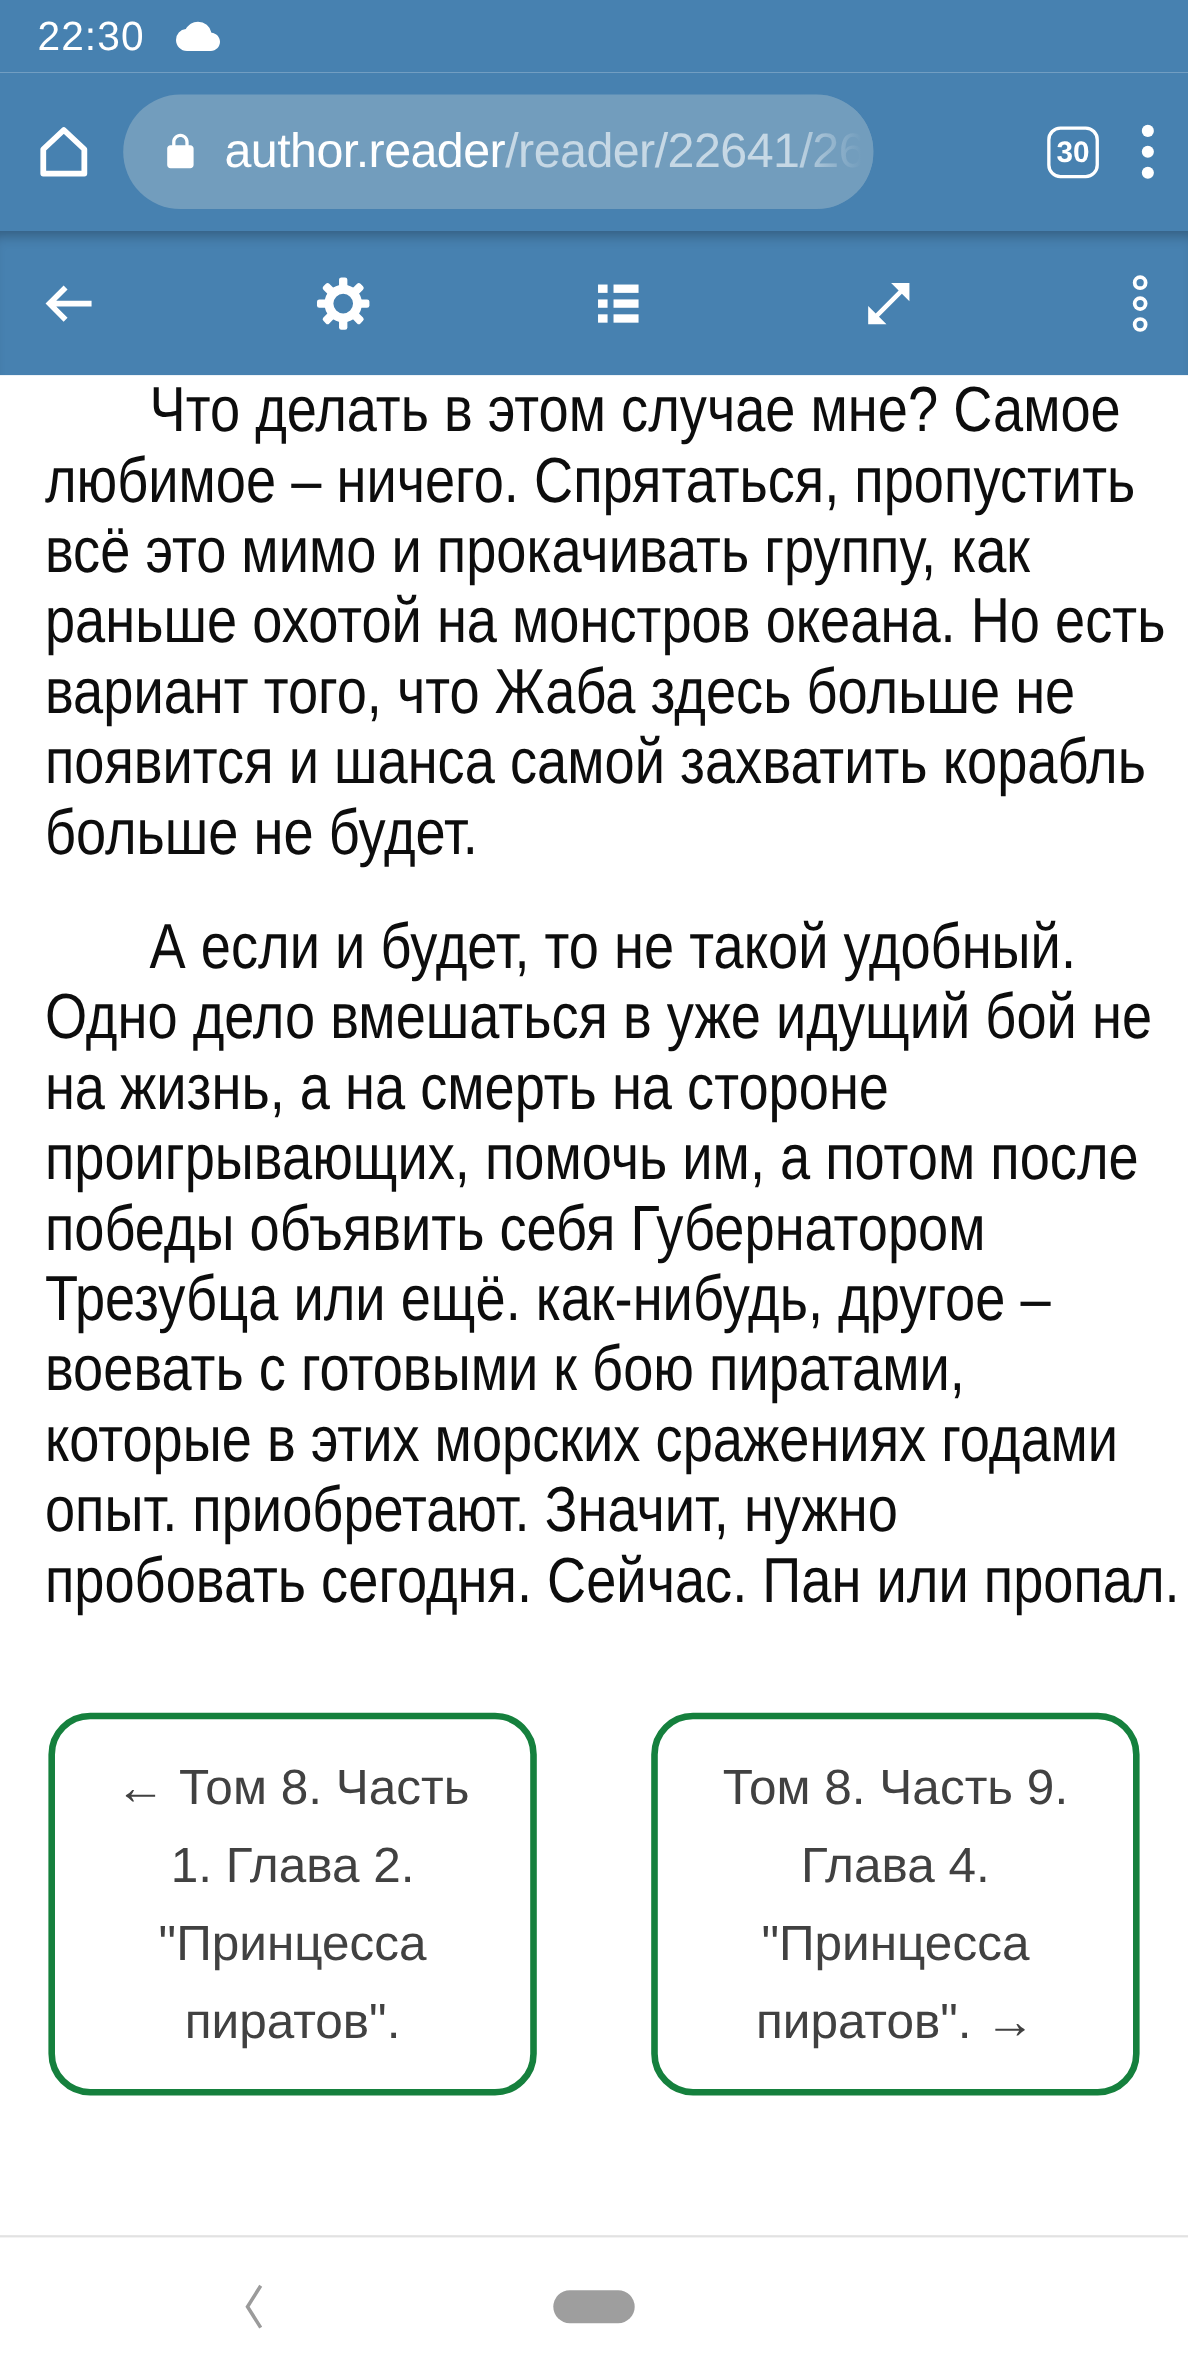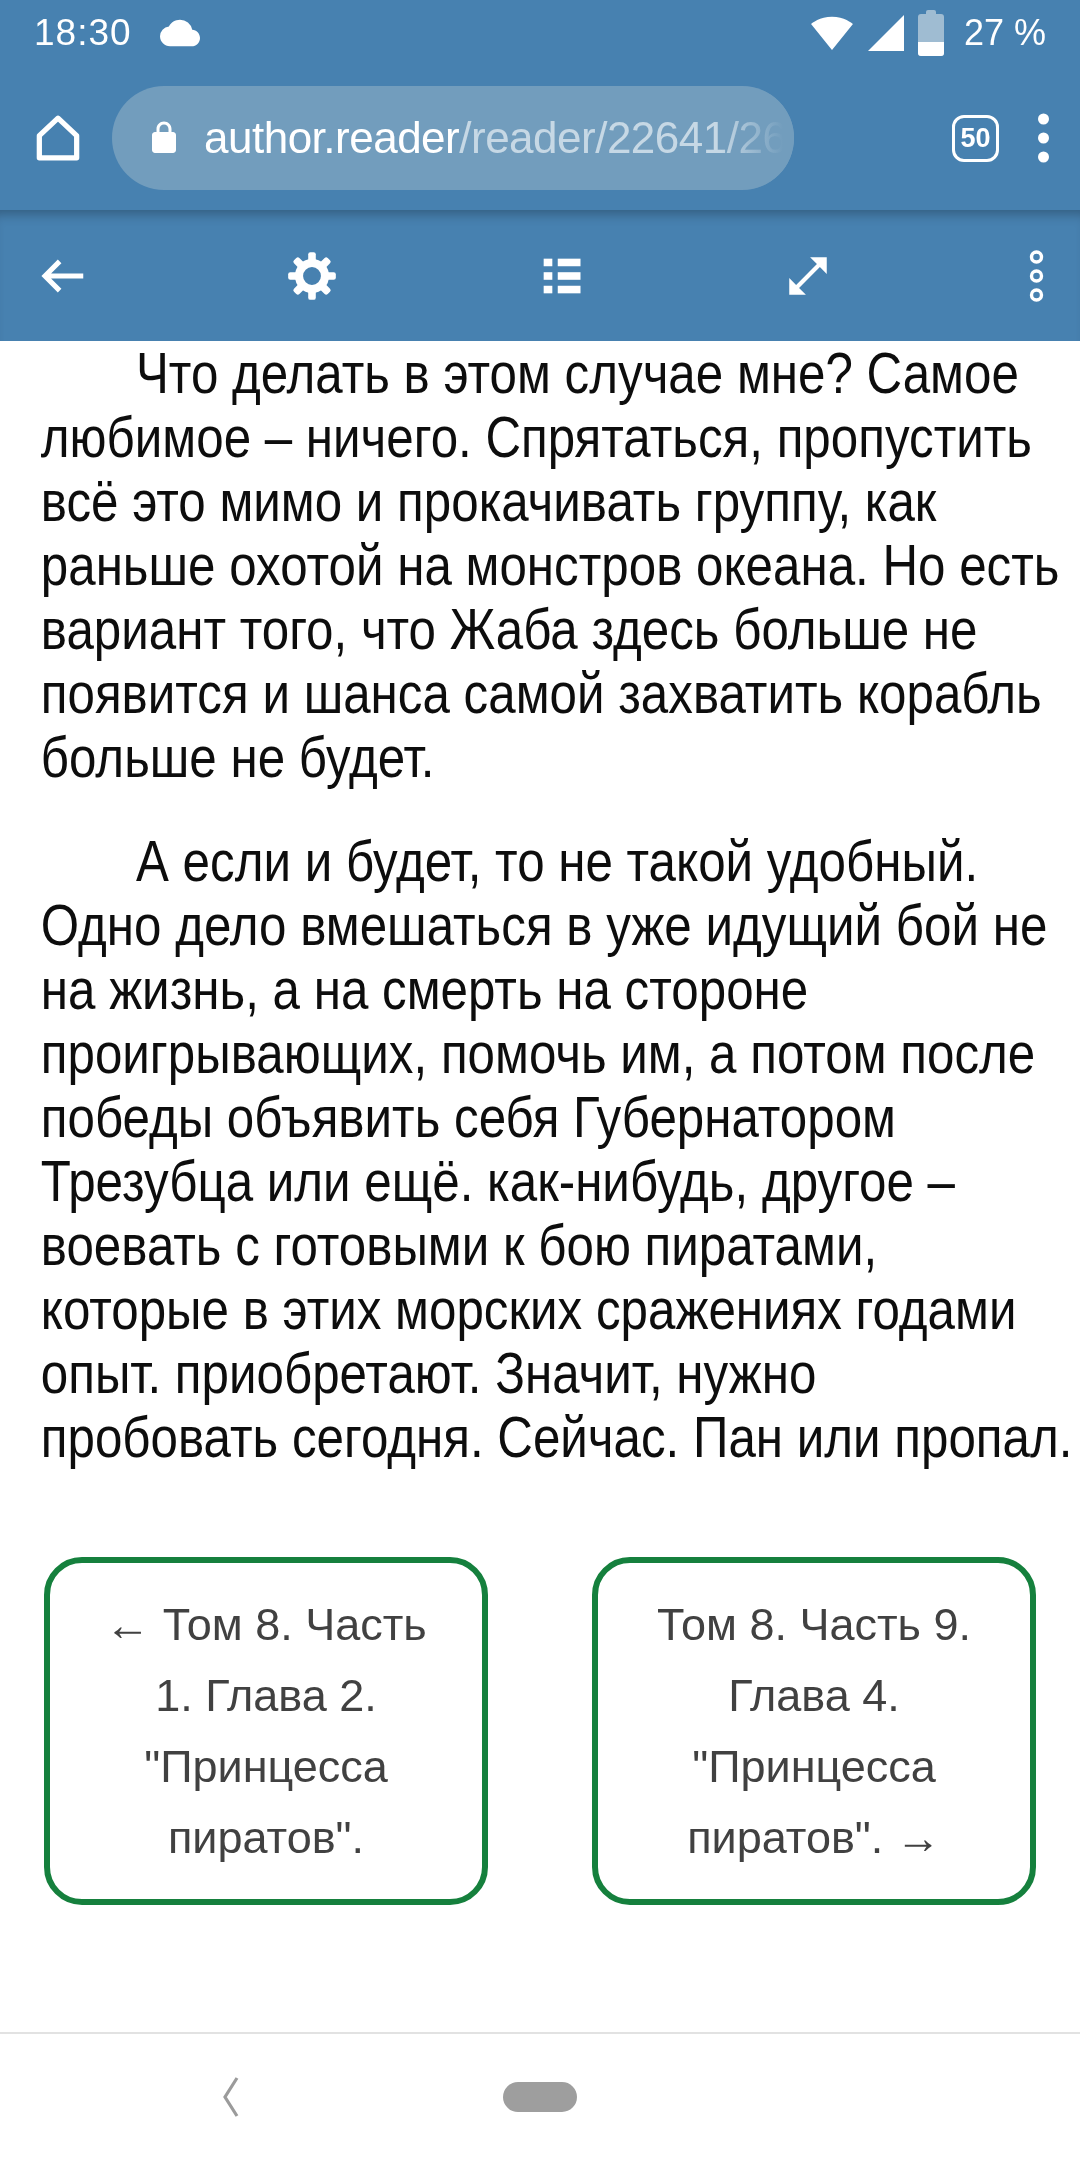--- a/index.html
+++ b/index.html
@@ -71,68 +71,48 @@
   }
   .nav-chevron{position:absolute;left:218px;top:50%;transform:translateY(-50%);
     background:none;border:none;padding:0;display:flex;cursor:pointer;}
   .home-pill{position:absolute;left:50%;top:50%;transform:translate(-50%,-50%);
     width:74px;height:30px;border-radius:15px;background:#9e9e9e;cursor:pointer;border:none;}
 </style>
 </head>
 <body>
 
 <div class="status-bar">
-  <span class="status-time">18:30</span>
+  <span class="status-time">22:30</span>
   <span class="status-cloud">
     <svg width="40" height="30" viewBox="0 0 24 16">
         <path fill="#fff" d="M19.35 6.04A7.49 7.49 0 0 0 12 0C9.11 0 6.6 1.64 5.35 4.04A5.994 5.994 0 0 0 0 10c0 3.31 2.69 6 6 6h13c2.76 0 5-2.24 5-5 0-2.64-2.05-4.78-4.65-4.96z"></path>
       </svg>
   </span>
   <span class="status-spacer"></span>
-  <span class="status-right">
-    <span style="display:flex;">
-      <svg width="44" height="36" viewBox="0 0 24 20">
-          <path fill="#fff" d="M12.01 19.49 23.64 5c-.45-.34-4.93-4-11.64-4C5.28 1 .81 4.66.36 5l11.63 14.49.01.01.01-.01z"></path>
-        </svg>
-    </span>
-    <span style="display:flex;">
-      <svg width="36" height="36" viewBox="0 0 20 20">
-          <path fill="#fff" d="M0 20h20V0z"></path>
-        </svg>
-    </span>
-    <span style="display:flex;">
-      <svg width="26" height="46" viewBox="0 0 26 46">
-        <rect x="8" y="0" width="10" height="6" rx="2" fill="#9fbcd2"></rect>
-        <rect x="0" y="4" width="26" height="42" rx="3" fill="#9fbcd2"></rect>
-        <path d="M0 32h26v11a3 3 0 0 1-3 3H3a3 3 0 0 1-3-3Z" fill="#ffffff"></path>
-      </svg>
-    </span>
-    <span class="status-batt-label">27 %</span>
-  </span>
 </div>
 
 <div class="chrome-bar">
   <button class="home-btn">
     <span style="display:flex;">
       <svg width="56" height="56" viewBox="0 0 48 48">
           <path d="M8 22 24 7l16 15v19H8Z" fill="none" stroke="#fff" stroke-width="4.5" stroke-linejoin="round"></path>
         </svg>
     </span>
   </button>
   <div class="url-pill">
     <span class="lock-wrap">
       <svg width="36" height="46" viewBox="0 0 24 24">
           <path fill="#fff" d="M18 8h-1V6c0-2.76-2.24-5-5-5S7 3.24 7 6v2H6c-1.1 0-2 .9-2 2v10c0 1.1.9 2 2 2h12c1.1 0 2-.9 2-2V10c0-1.1-.9-2-2-2zM9 6c0-1.66 1.34-3 3-3s3 1.34 3 3v2H9V6z"></path>
         </svg>
     </span>
     <span class="url-text"><span>author.reader</span><span class="url-path">/reader/22641/26</span></span>
     <span class="url-fade"></span>
   </div>
   <button class="tab-counter">
-    <span>50</span>
+    <span>30</span>
   </button>
   <button class="chrome-menu">
     <span style="display:flex;">
       <svg width="13" height="54" viewBox="0 0 13 54">
         <circle cx="6.5" cy="8" r="5.5" fill="#fff"></circle>
         <circle cx="6.5" cy="27" r="5.5" fill="#fff"></circle>
         <circle cx="6.5" cy="46" r="5.5" fill="#fff"></circle>
       </svg>
     </span>
   </button>

